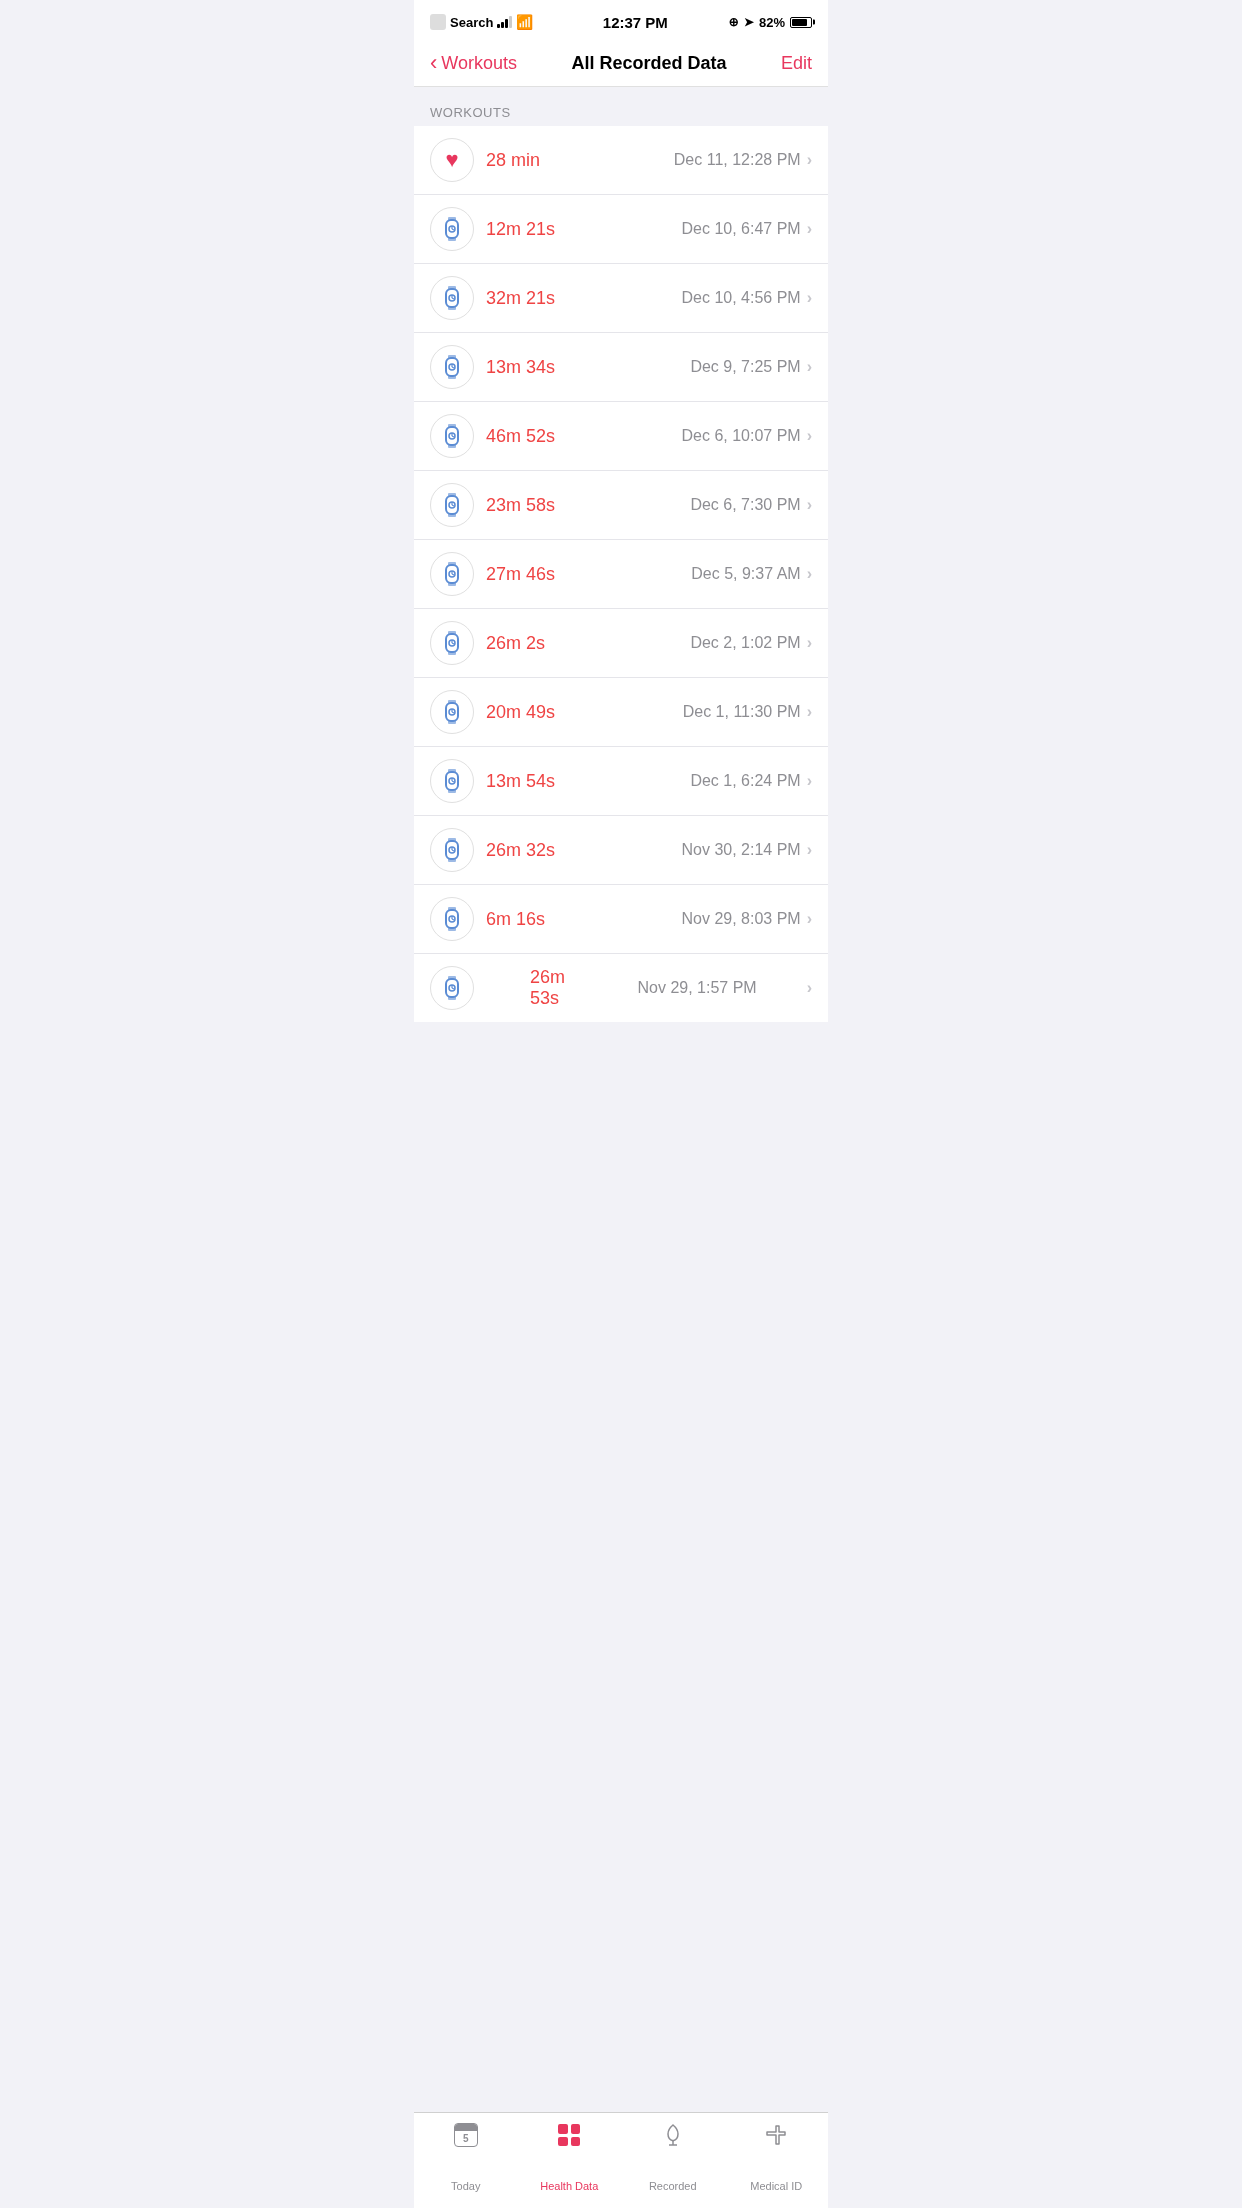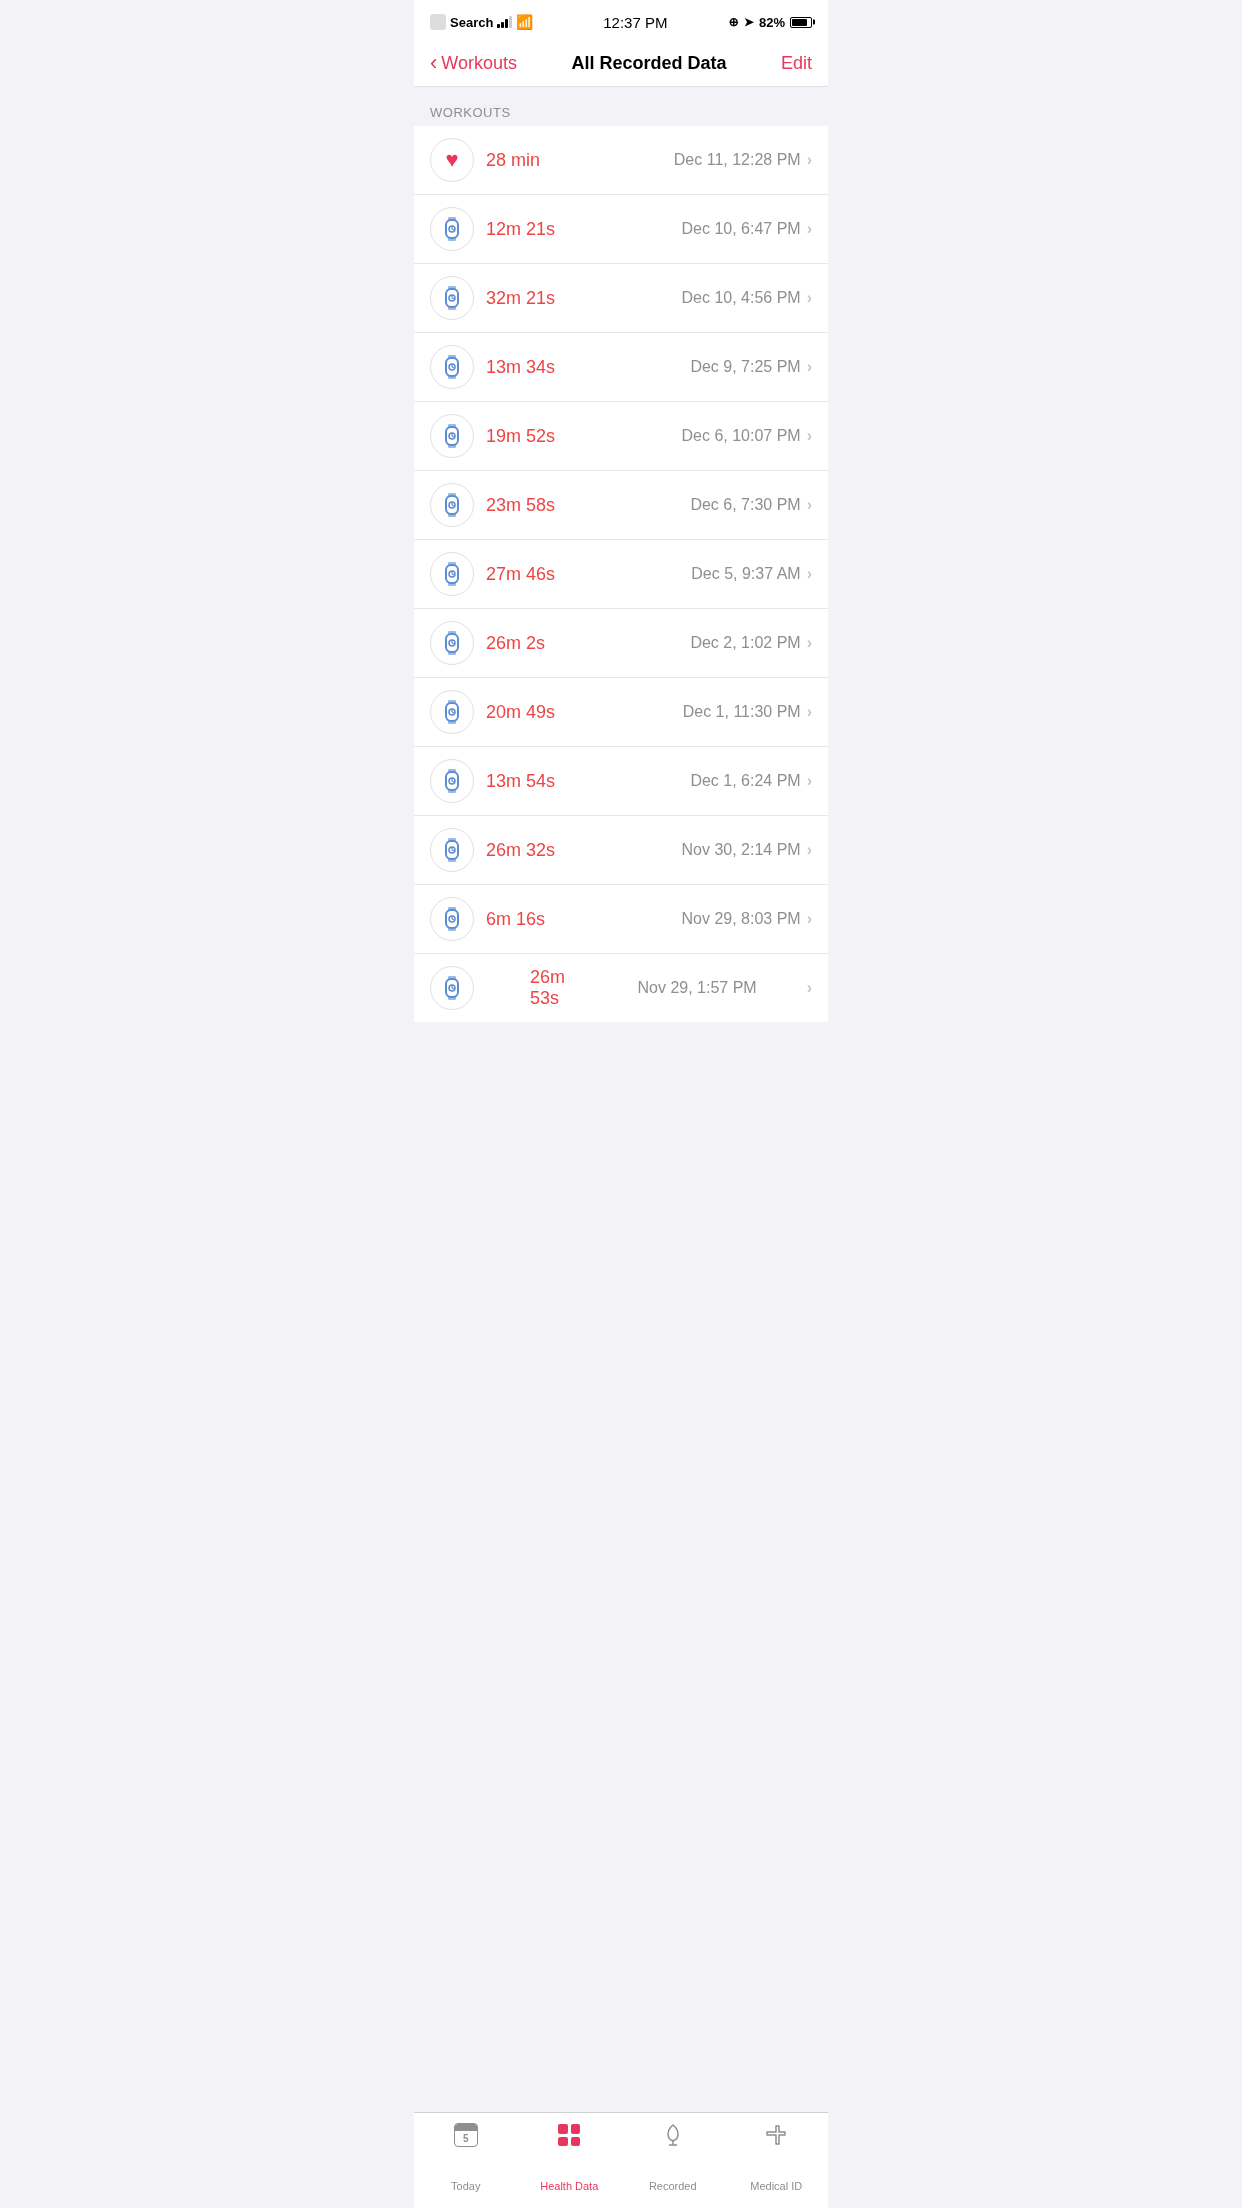--- a/index.html
+++ b/index.html
@@ -31,21 +31,21 @@
       gap: 4px;
     }
     .status-app-icon {
       width: 16px;
       height: 16px;
       background: #ddd;
       border-radius: 3px;
     }
     .status-center {
       font-size: 15px;
-      font-weight: 400;
+      font-weight: 700;
       margin-left: 8px;
     }
     .status-right {
       display: flex;
       align-items: center;
       gap: 5px;
       font-size: 13px;
     }
     .signal-bars {
       display: flex;
@@ -372,21 +372,21 @@
         <div class="workout-icon watch">
           <svg class="watch-svg" viewBox="0 0 28 28">
       <rect x="8" y="5" width="12" height="18" rx="5" ry="5" fill="none" stroke="#5b8cd4" stroke-width="2"></rect>
       <rect x="10" y="2" width="8" height="4" rx="1" fill="#5b8cd4" opacity="0.6"></rect>
       <rect x="10" y="22" width="8" height="4" rx="1" fill="#5b8cd4" opacity="0.6"></rect>
       <circle cx="14" cy="14" r="3" fill="none" stroke="#5b8cd4" stroke-width="1.5"></circle>
       <line x1="14" y1="11" x2="14" y2="14" stroke="#5b8cd4" stroke-width="1.2"></line>
       <line x1="14" y1="14" x2="16" y2="15" stroke="#5b8cd4" stroke-width="1.2"></line>
     </svg>
         </div>
-        <span class="workout-duration">19m 52s</span>
+        <span class="workout-duration">46m 52s</span>
         <span class="workout-date">Dec 6, 10:07 PM</span>
         <span class="chevron-right">›</span>
       </div>
       <div class="workout-row">
         <div class="workout-icon watch">
           <svg class="watch-svg" viewBox="0 0 28 28">
       <rect x="8" y="5" width="12" height="18" rx="5" ry="5" fill="none" stroke="#5b8cd4" stroke-width="2"></rect>
       <rect x="10" y="2" width="8" height="4" rx="1" fill="#5b8cd4" opacity="0.6"></rect>
       <rect x="10" y="22" width="8" height="4" rx="1" fill="#5b8cd4" opacity="0.6"></rect>
       <circle cx="14" cy="14" r="3" fill="none" stroke="#5b8cd4" stroke-width="1.5"></circle>

